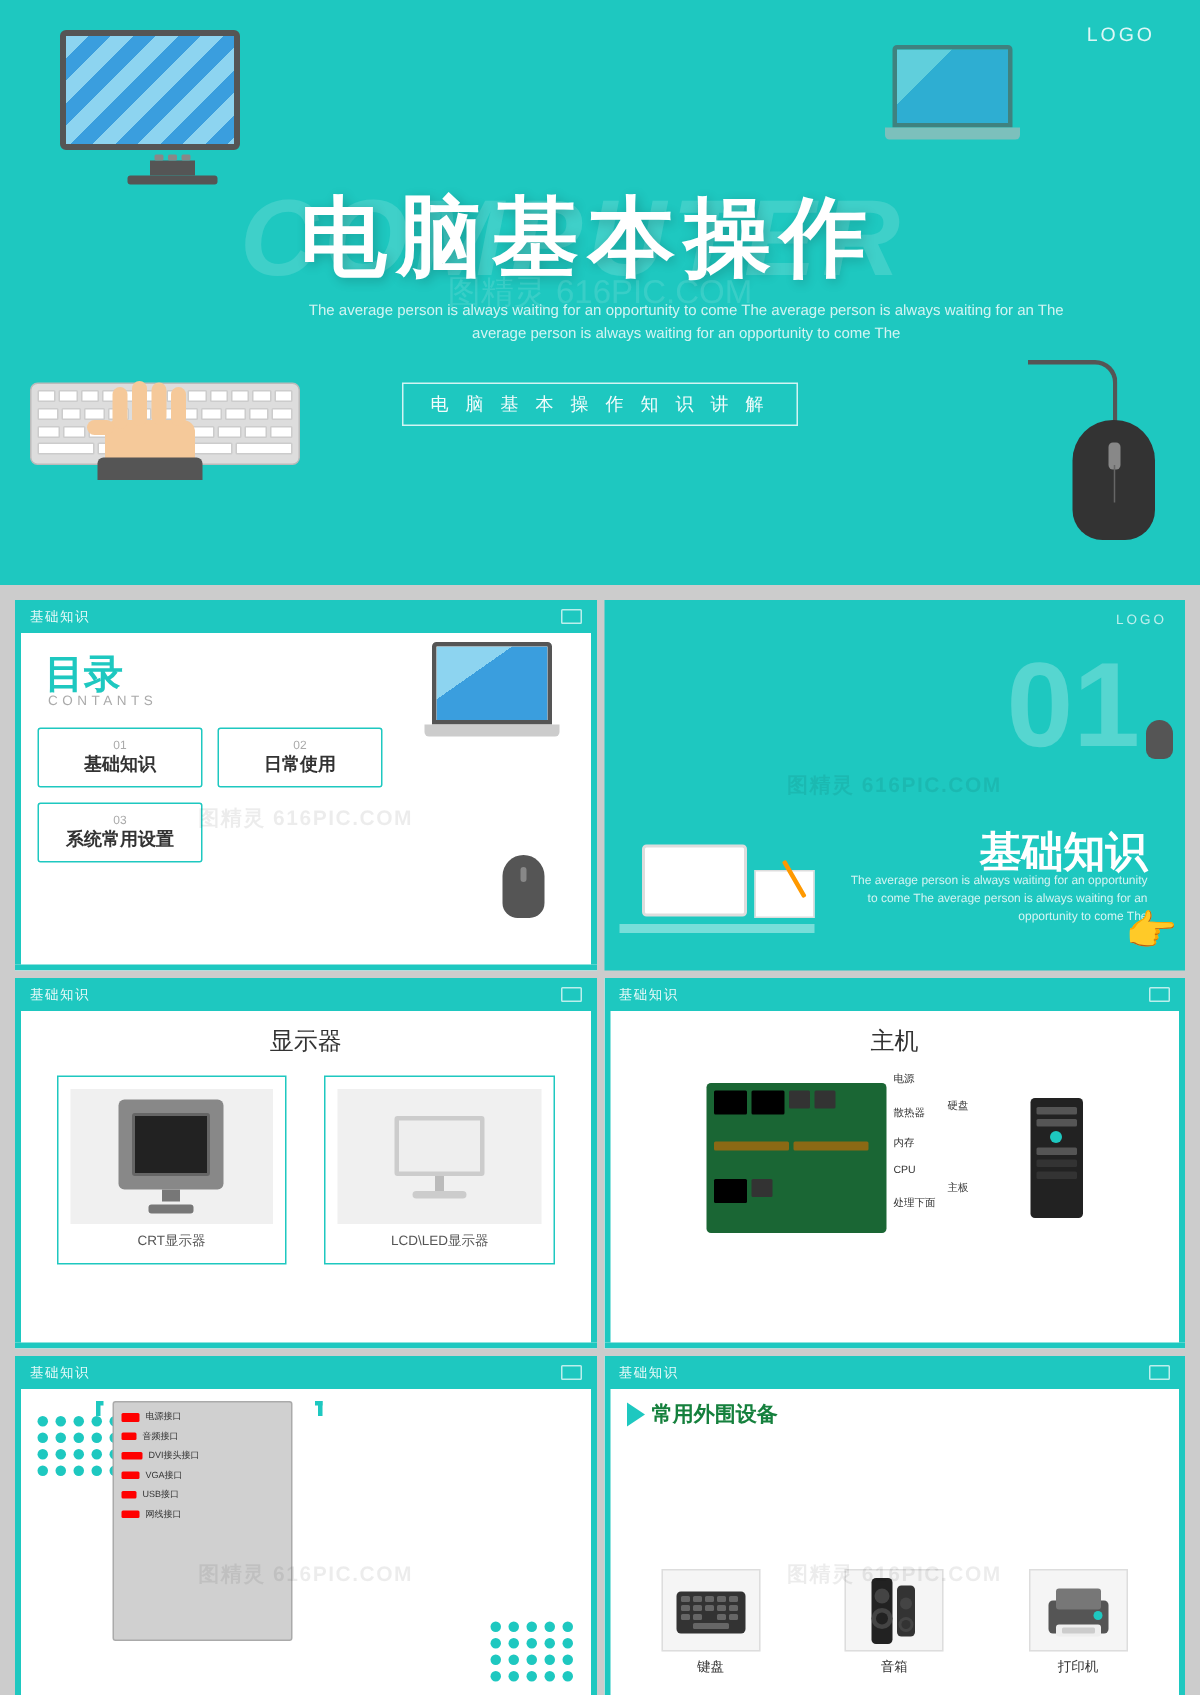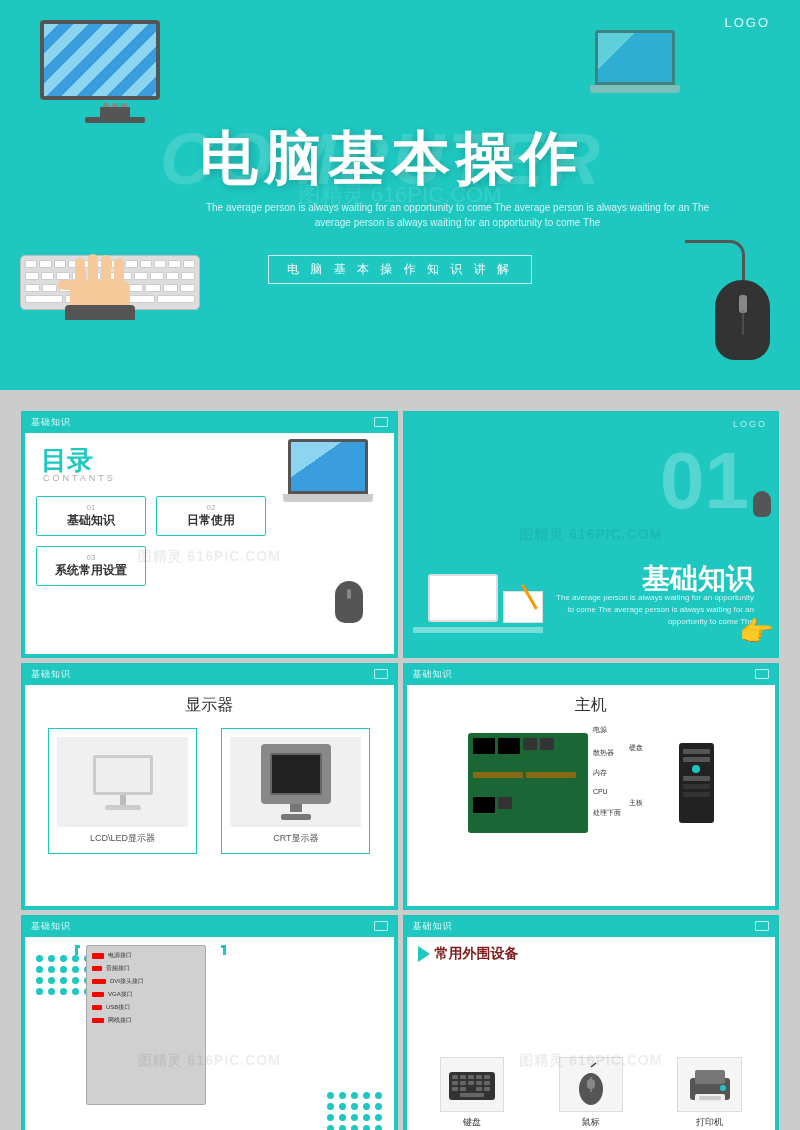--- a/index.html
+++ b/index.html
@@ -239,21 +239,21 @@
       pointer-events: none;
     }
 
     
     .slides-grid {
       display: grid;
       grid-template-columns: 1fr 1fr;
       grid-template-rows: repeat(3, 247px);
       gap: 5px;
       background: #ccc;
-      padding: 21px;
+      padding: 10px;
       width: 800px;
       height: 740px;
     }
 
     .slide {
       background: #fff;
       position: relative;
       overflow: hidden;
     }
 
@@ -653,21 +653,21 @@
     .arrow-shape {
       width: 0;
       height: 0;
       border-top: 8px solid transparent;
       border-bottom: 8px solid transparent;
       border-left: 12px solid #1ec8c0;
     }
     .slide7-title-text {
       font-size: 14px;
       font-weight: 700;
-      color: #7f1d1d;
+      color: #15803d;
     }
     .peripheral-row {
       position: absolute;
       bottom: 33px;
       left: 10px;
       right: 10px;
       display: flex;
       justify-content: space-around;
     }
     .peripheral-item {
@@ -916,43 +916,43 @@
       <span class="slide-header-label">基础知识</span>
       <div class="slide-header-icon"></div>
     </div>
     <div class="teal-bottom-bar"></div>
     <div class="teal-left-bar"></div>
     <div class="teal-right-bar"></div>
 
     <div class="slide-content-title">显示器</div>
 
     <div class="device-row">
-
-      <div class="device-box">
-        <div class="device-placeholder">
-          <div class="lcd-wrap">
-            <div class="lcd-screen"></div>
-            <div class="lcd-neck"></div>
-            <div class="lcd-base"></div>
-          </div>
-        </div>
-        <div class="device-label">LCD\LED显示器</div>
-      </div>
 
       <div class="device-box">
         <div class="device-placeholder">
           <div>
             <div class="crt-monitor">
               <div class="crt-screen"></div>
             </div>
             <div class="crt-stand"></div>
             <div class="crt-base"></div>
           </div>
         </div>
         <div class="device-label">CRT显示器</div>
+      </div>
+
+      <div class="device-box">
+        <div class="device-placeholder">
+          <div class="lcd-wrap">
+            <div class="lcd-screen"></div>
+            <div class="lcd-neck"></div>
+            <div class="lcd-base"></div>
+          </div>
+        </div>
+        <div class="device-label">LCD\LED显示器</div>
       </div>
     </div>
 
     <div class="wm">图精灵 616PIC.COM</div>
   </div>
 
   <div class="slide">
     <div class="slide-header">
       <span class="slide-header-label">基础知识</span>
       <div class="slide-header-icon"></div>
@@ -1125,32 +1125,36 @@
             <rect x="5" y="20" width="6" height="4" rx="1" fill="#666"></rect>
             <rect x="13" y="20" width="6" height="4" rx="1" fill="#666"></rect>
             <rect x="13" y="26" width="24" height="4" rx="1" fill="#666"></rect>
             <rect x="29" y="20" width="6" height="4" rx="1" fill="#666"></rect>
             <rect x="37" y="20" width="6" height="4" rx="1" fill="#666"></rect>
           </svg>
         </div>
         <div class="peripheral-label">键盘</div>
       </div>
 
+
       <div class="peripheral-item">
         <div class="peripheral-img-box">
-          <svg width="30" height="45" viewBox="0 0 30 45">
-            <ellipse cx="15" cy="27" rx="12" ry="16" fill="#555"></ellipse>
-            <line x1="15" y1="15" x2="15" y2="30" stroke="#888" stroke-width="1.5"></line>
-            <rect x="11" y="17" width="8" height="10" rx="4" fill="#888"></rect>
-            <line x1="15" y1="5" x2="20" y2="1" stroke="#333" stroke-width="1.5"></line>
+          <svg width="40" height="50" viewBox="0 0 40 50">
+            <rect x="5" y="3" width="14" height="44" rx="3" fill="#222"></rect>
+            <circle cx="12" cy="15" r="5" fill="#444"></circle>
+            <circle cx="12" cy="30" r="7" fill="#444"></circle>
+            <circle cx="12" cy="30" r="4" fill="#222"></circle>
+            <rect x="22" y="8" width="12" height="34" rx="3" fill="#333"></rect>
+            <circle cx="28" cy="20" r="4" fill="#444"></circle>
+            <circle cx="28" cy="34" r="5" fill="#444"></circle>
+            <circle cx="28" cy="34" r="3" fill="#333"></circle>
           </svg>
         </div>
-        <div class="peripheral-label">鼠标</div>
-      </div>
-
+        <div class="peripheral-label">音箱</div>
+      </div>
 
       <div class="peripheral-item">
         <div class="peripheral-img-box">
           <svg width="50" height="38" viewBox="0 0 50 38">
             <rect x="5" y="12" width="40" height="22" rx="3" fill="#555"></rect>
             <rect x="10" y="4" width="30" height="14" rx="2" fill="#777"></rect>
             <rect x="10" y="28" width="30" height="8" rx="2" fill="#eee"></rect>
             <rect x="14" y="30" width="22" height="4" rx="1" fill="#ccc"></rect>
             <circle cx="38" cy="22" r="3" fill="#1ec8c0"></circle>
           </svg>

